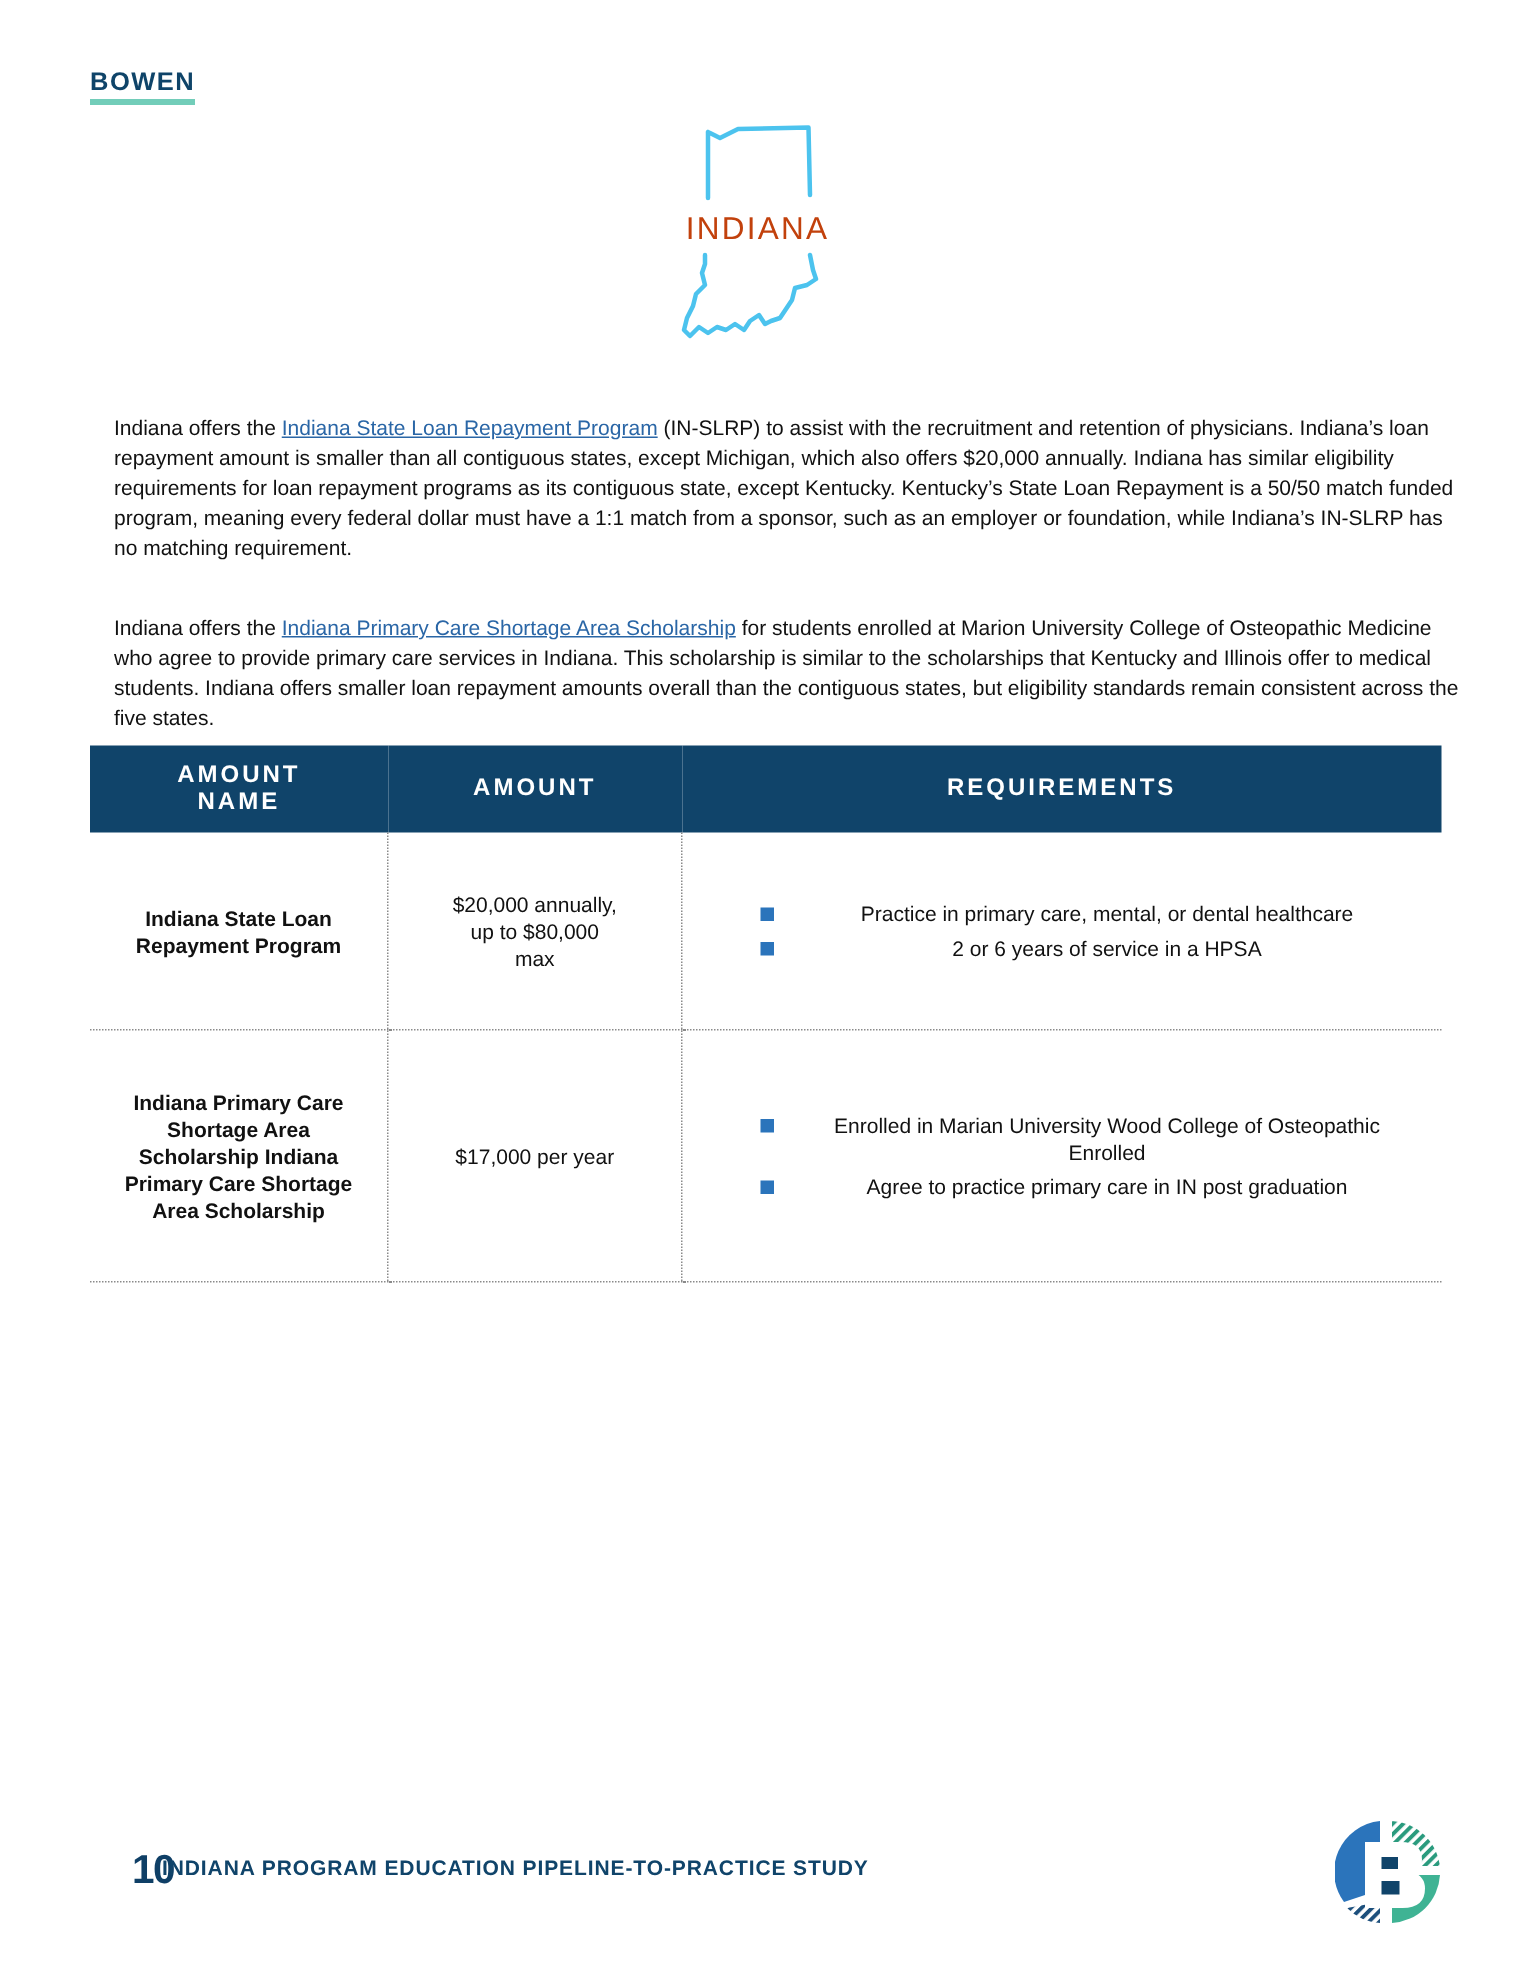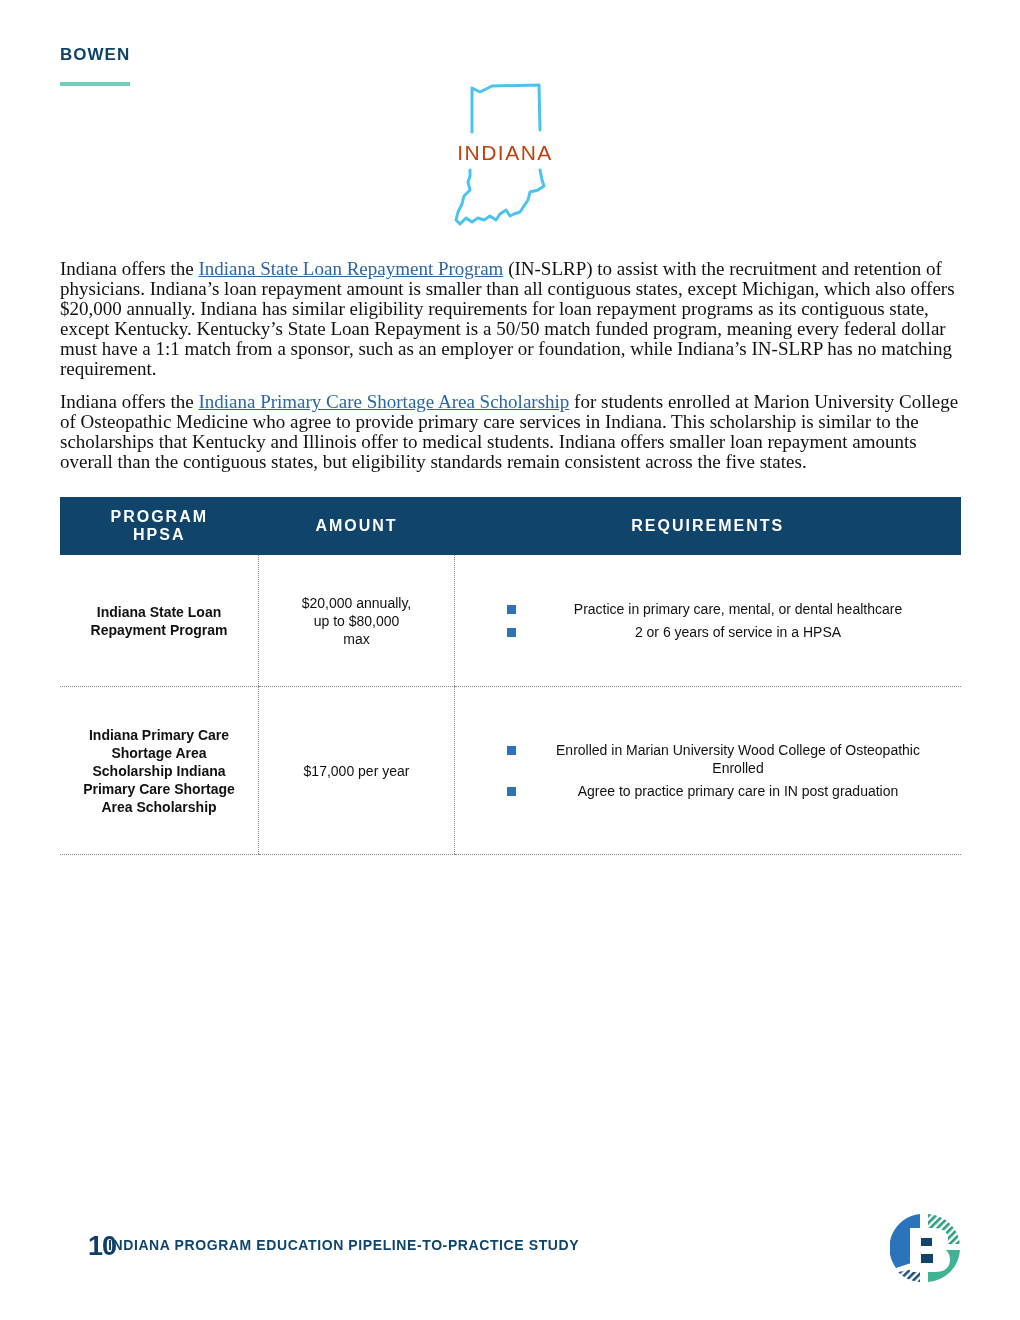--- a/index.html
+++ b/index.html
@@ -1,24 +1,24 @@
 <!DOCTYPE html>
 <html><head>
 <meta charset="utf-8">
 <style>
   html, body { margin: 0; padding: 0; background: #ffffff; }
   body { width: 1020px; height: 1320px; position: relative; overflow: hidden;
          font-family: "Liberation Sans", sans-serif; color: #111; }
   .brand { position: absolute; left: 60px; top: 45px; font-weight: 700; font-size: 17px;
-           letter-spacing: 1px; color: #0f4469; padding-bottom: 17px;
+           letter-spacing: 1px; color: #0f4469; padding-bottom: 1px;
            border-bottom: 4px solid #72cdb9; line-height: 20px; }
   .state-map { position: absolute; left: 440px; top: 80px; width: 130px; height: 150px; }
   .state-label { position: absolute; left: 440px; top: 141px; width: 130px; text-align: center;
                  font-size: 21px; letter-spacing: 1.5px; color: #c2410c; background: transparent; }
-  .para { position: absolute; left: 60px; width: 905px; font-size: 19px; line-height: 20px; margin: 0; font-family: Liberation Serif, serif; }
+  .para { position: absolute; left: 60px; width: 905px; font-size: 14px; line-height: 20px; margin: 16px; }
   .p1 { top: 259px; }
   .p2 { top: 392px; }
   .para a { color: #2a66a6; text-decoration: underline; }
   table.programs { position: absolute; left: 60px; top: 497px; width: 901px; border-collapse: collapse; }
   table.programs th { background: #10446a; color: #fff; font-weight: 700; font-size: 16px;
                       letter-spacing: 2px; text-align: center; height: 58px; padding: 0 10px;
                       line-height: 18px; }
   table.programs td { vertical-align: middle; text-align: center; font-size: 14px; line-height: 18px;
                       border-bottom: 1px dotted #8a8a8a; }
   table.programs td + td { border-left: 1px dotted #8a8a8a; }
@@ -45,21 +45,21 @@
 </svg>
 <div class="state-label">INDIANA</div>
 
 <p class="para p1"><span>Indiana offers the </span><a href="#">Indiana State Loan Repayment Program</a><span> (IN-SLRP) to assist with the recruitment and retention of physicians. Indiana’s loan repayment amount is smaller than all contiguous states, except Michigan, which also offers $20,000 annually. Indiana has similar eligibility requirements for loan repayment programs as its contiguous state, except Kentucky. Kentucky’s State Loan Repayment is a 50/50 match funded program, meaning every federal dollar must have a 1:1 match from a sponsor, such as an employer or foundation, while Indiana’s IN-SLRP has no matching requirement.</span></p>
 
 <p class="para p2"><span>Indiana offers the </span><a href="#">Indiana Primary Care Shortage Area Scholarship</a><span> for students enrolled at Marion University College of Osteopathic Medicine who agree to provide primary care services in Indiana. This scholarship is similar to the scholarships that Kentucky and Illinois offer to medical students. Indiana offers smaller loan repayment amounts overall than the contiguous states, but eligibility standards remain consistent across the five states.</span></p>
 
 <table class="programs">
   <thead>
     <tr>
-      <th><span style="display:inline-block;width:110px">PROGRAM HPSA</span></th>
+      <th><span style="display:inline-block;width:110px">AMOUNT NAME</span></th>
       <th>AMOUNT</th>
       <th>REQUIREMENTS</th>
     </tr>
   </thead>
   <tbody>
     <tr class="row1">
       <td class="name">Indiana State Loan Repayment Program</td>
       <td class="amount"><span style="display:inline-block;width:110px">$20,000 annually, up to $80,000 max</span></td>
       <td class="reqs">
         <ul class="req-list">

